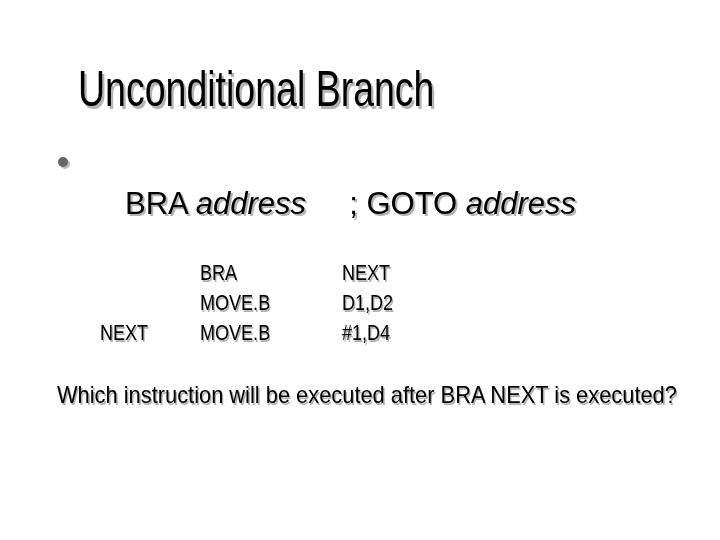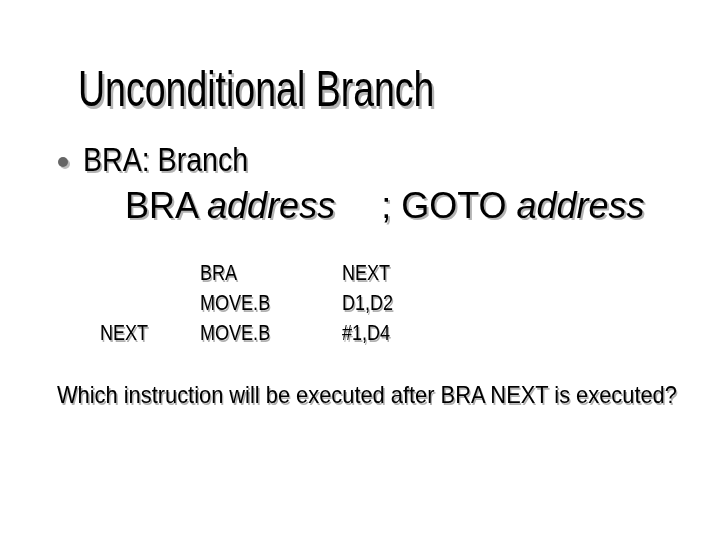--- a/index.html
+++ b/index.html
@@ -29,21 +29,21 @@
   }
   .bullet-text{
     left:83px;top:142px;
     font-size:34px;
     text-shadow:2px 2px 0 #b4b4b4;
   }
   .bullet-text .sx{transform:scaleX(.84);}
 
   .syntax{
     left:125px;top:188px;
-    font-size:36px;
+    font-size:31px;
     text-shadow:2px 2px 0 #b4b4b4;
   }
   .syntax .operand{font-style:italic;}
   .syntax .tab-gap{display:inline-block;width:26px;}
 
   .example{
     left:45px;top:229px;
     font-size:21px;
     text-shadow:1.5px 1.5px 0 #b0b0b0;
   }
@@ -73,23 +73,20 @@
 <body>
 
 <div class="slide">
 
   <div class="abs title">
     <span class="sx">Unconditional Branch</span>
   </div>
 
   <div class="abs bullet-dot"></div>
 
-  <div class="abs bullet-text">
-    <span class="sx">BRA: Branch</span>
-  </div>
 
   <div class="abs syntax">
     <span class="opcode">BRA</span>
     <span class="operand">address</span>
     <span class="tab-gap"></span>
     <span class="comment">; GOTO</span>
     <span class="operand">address</span>
   </div>
 
 

